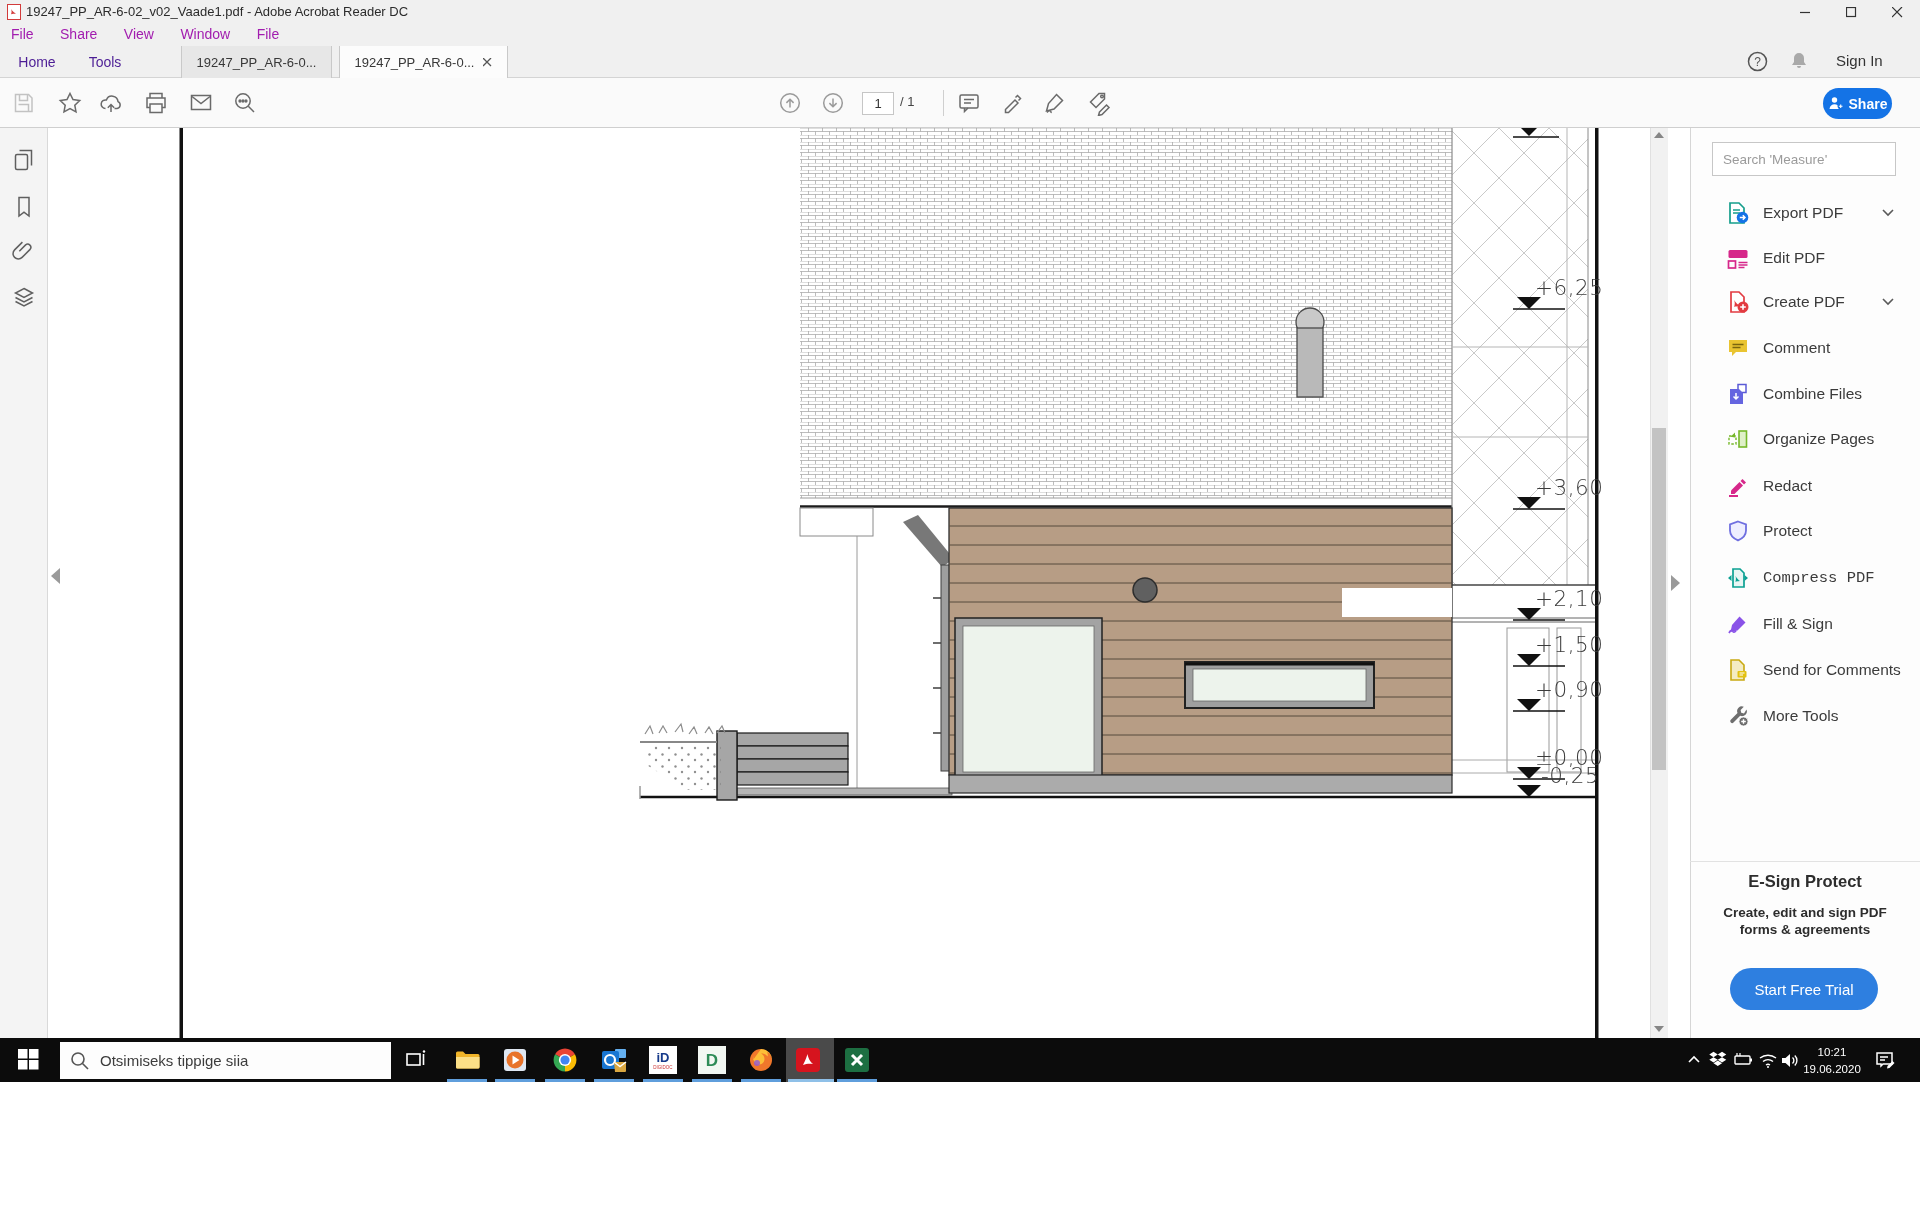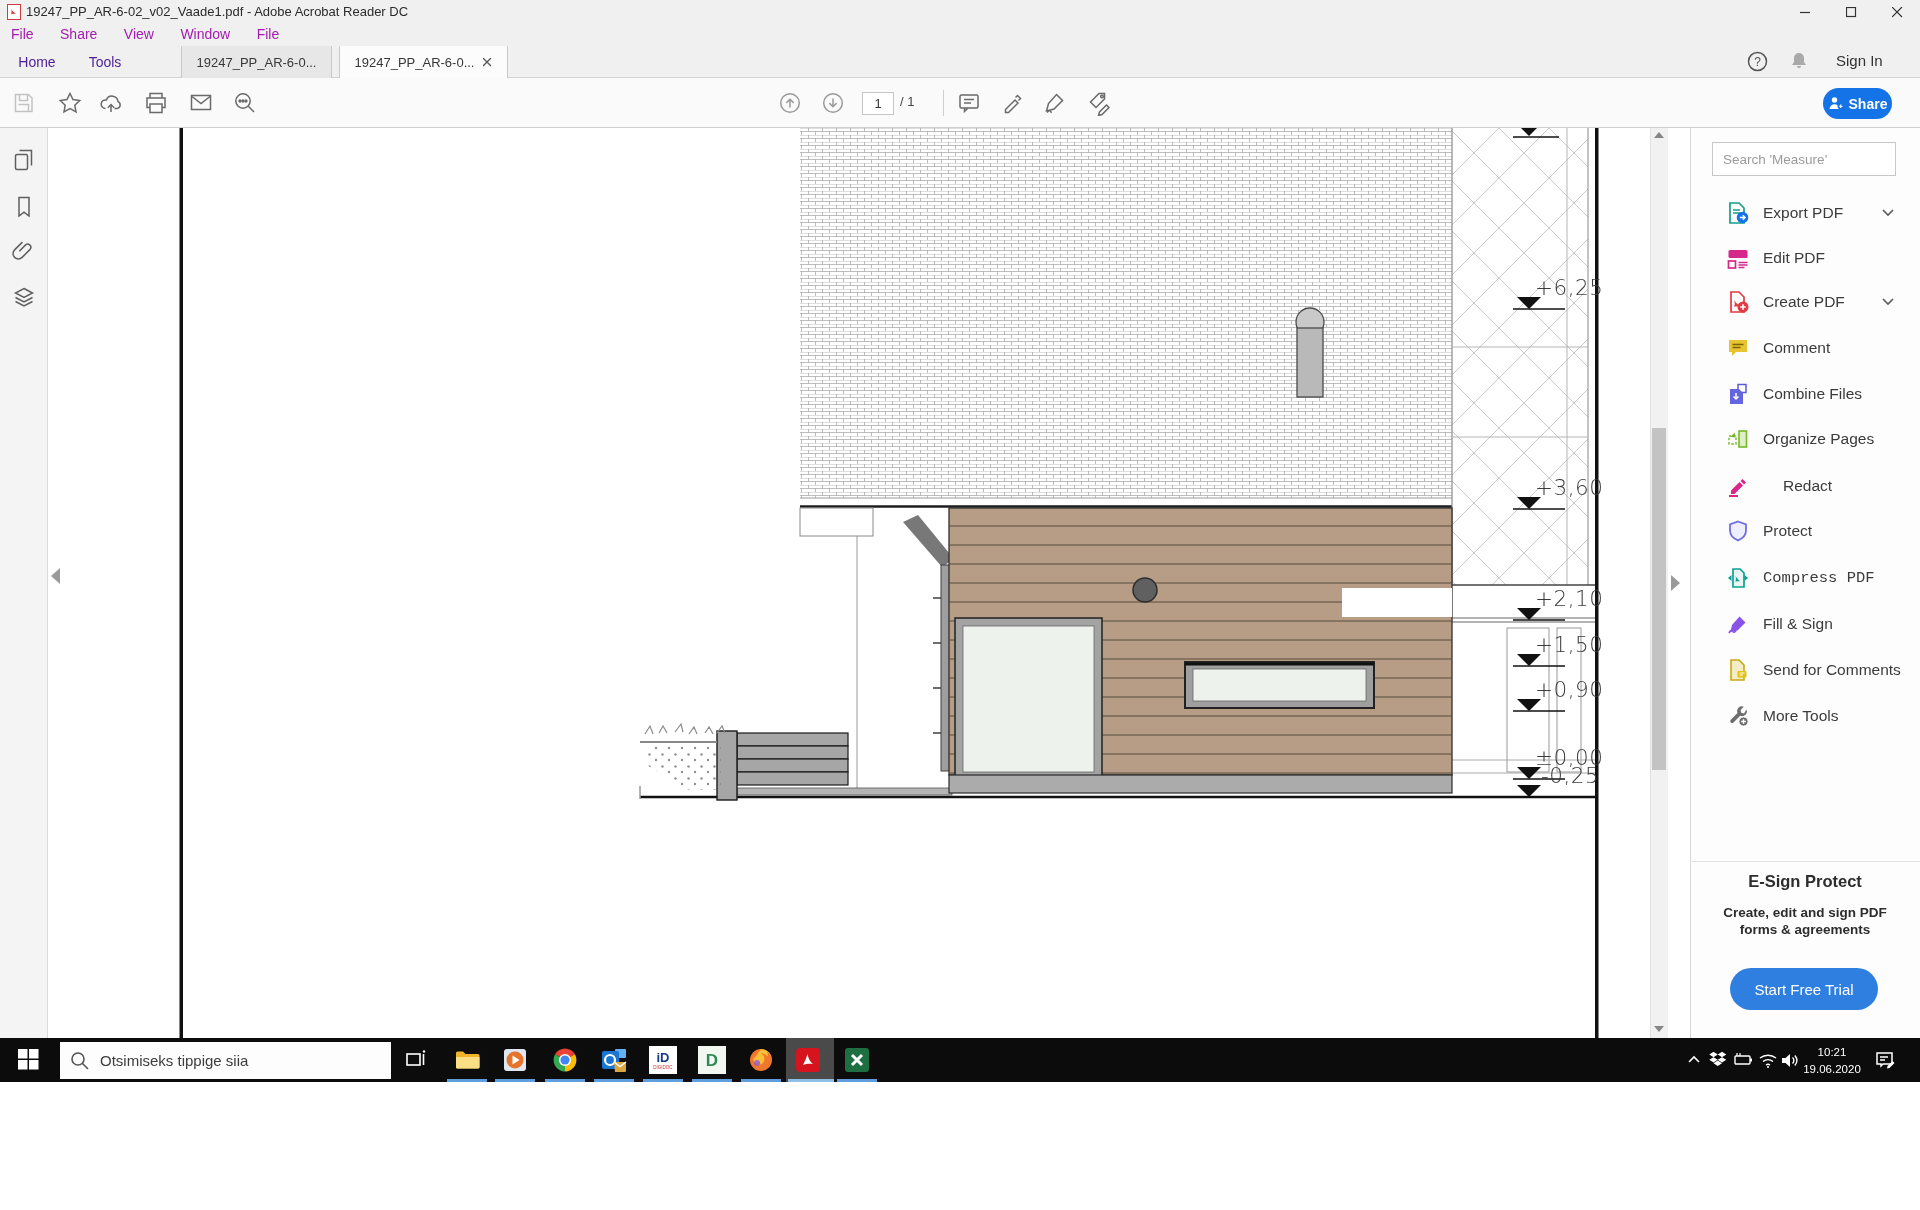--- a/index.html
+++ b/index.html
@@ -446,21 +446,21 @@
 <div class="abs ptool" style="top:416px;">
   <span class="picon">
       <svg viewBox="0 0 22 22" width="22" height="22">
         <rect x="12" y="3" width="7.5" height="16" fill="#dff0c8" stroke="#76b82a" stroke-width="1.6"></rect>
         <rect x="2" y="8" width="7" height="8" fill="none" stroke="#76b82a" stroke-width="1.4" stroke-dasharray="2.5 1.8"></rect>
         <path d="M8 4.5L3.5 8.8 8 9.5z" fill="#76b82a"></path>
       </svg>
     </span>
   <span class="plabel">Organize Pages</span>
 </div>
-<div class="abs ptool" style="top:463px;gap:20px;">
+<div class="abs ptool" style="top:463px;">
   <span class="picon">
       <svg viewBox="0 0 22 22" width="22" height="22">
         <path d="M4 15.5l8.5-8.5 3.5 3.5-8.5 8.5H4z" fill="#d6278a"></path>
         <path d="M13.5 6l2-2 3.5 3.5-2 2z" fill="#d6278a"></path>
         <path d="M2 21h9" stroke="#d6278a" stroke-width="2"></path>
       </svg>
     </span>
   <span class="plabel">Redact</span>
 </div>
 <div class="abs ptool" style="top:508px;">

